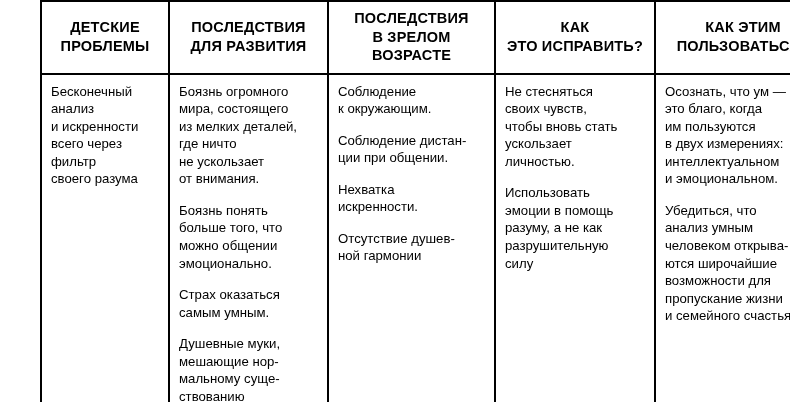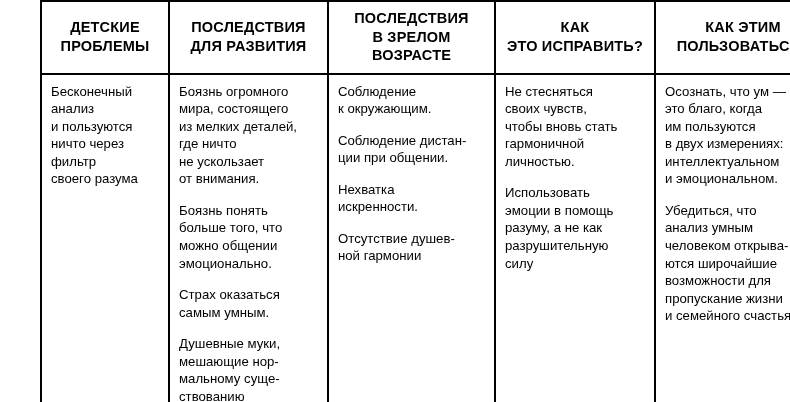--- a/index.html
+++ b/index.html
@@ -106,22 +106,22 @@
             <span class="hdr-line">ПОЛЬЗОВАТЬСЯ?</span>
           </th>
       </tr>
     </thead>
     <tbody>
       <tr>
         <td>
             <p class="cell-para">
               <span class="ln">Бесконечный</span>
               <span class="ln">анализ</span>
-              <span class="ln">и пользуются</span>
-              <span class="ln">ничто через</span>
+              <span class="ln">и искренности</span>
+              <span class="ln">всего через</span>
               <span class="ln">фильтр</span>
               <span class="ln">своего разума</span>
             </p>
           </td>
         <td>
             <p class="cell-para">
               <span class="ln">Боязнь огромного</span>
               <span class="ln">мира, состоящего</span>
               <span class="ln">из мелких деталей,</span>
               <span class="ln">где ничто</span>
@@ -161,21 +161,21 @@
             <p class="cell-para">
               <span class="ln">Отсутствие душев-</span>
               <span class="ln">ной гармонии</span>
             </p>
           </td>
         <td>
             <p class="cell-para">
               <span class="ln">Не стесняться</span>
               <span class="ln">своих чувств,</span>
               <span class="ln">чтобы вновь стать</span>
-              <span class="ln">гармоничной</span>
+              <span class="ln">ускользает</span>
               <span class="ln">личностью.</span>
             </p>
             <p class="cell-para">
               <span class="ln">Использовать</span>
               <span class="ln">эмоции в помощь</span>
               <span class="ln">разуму, а не как</span>
               <span class="ln">разрушительную</span>
               <span class="ln">силу</span>
             </p>
           </td>

